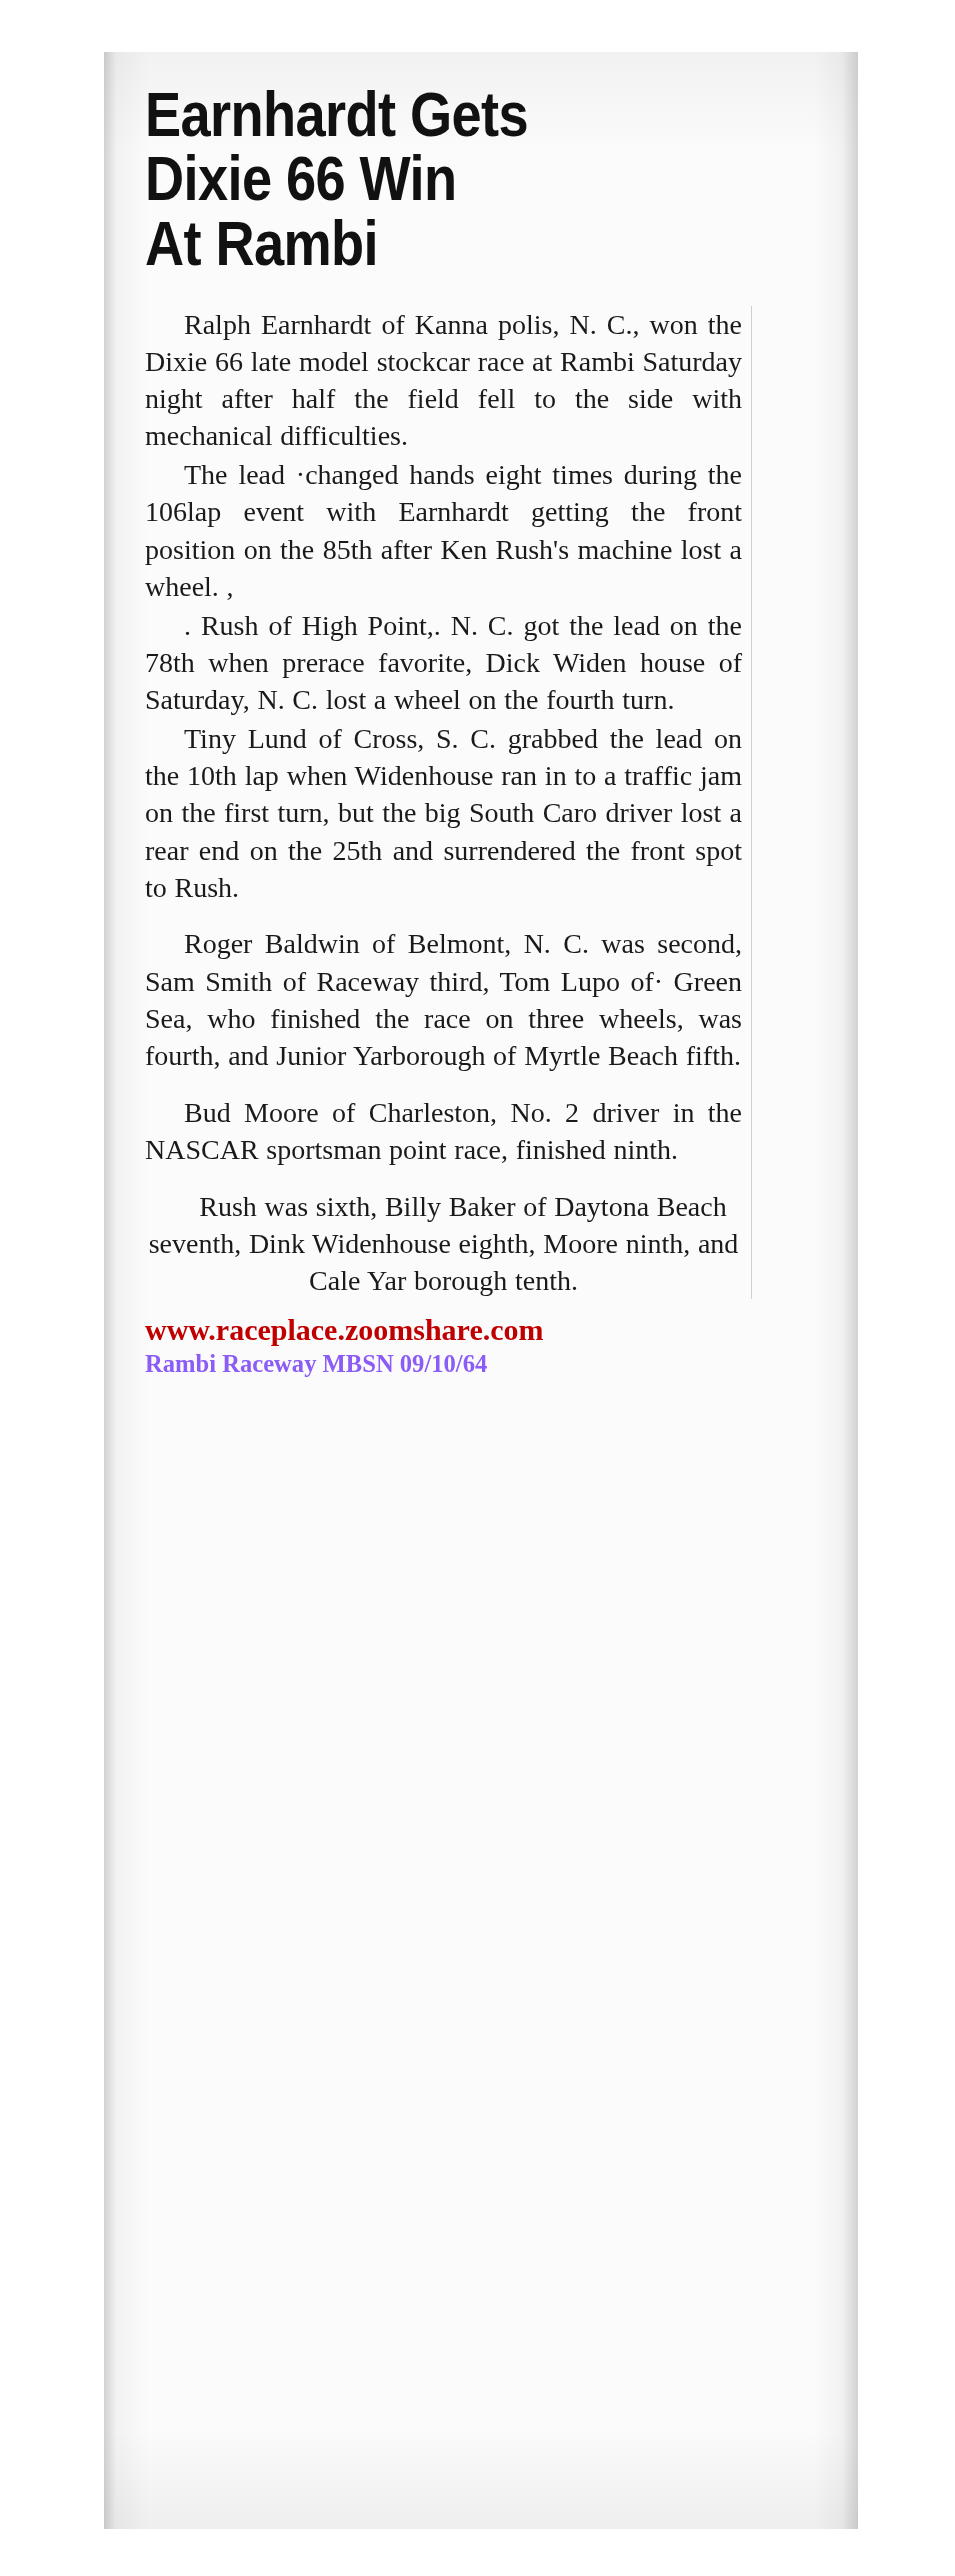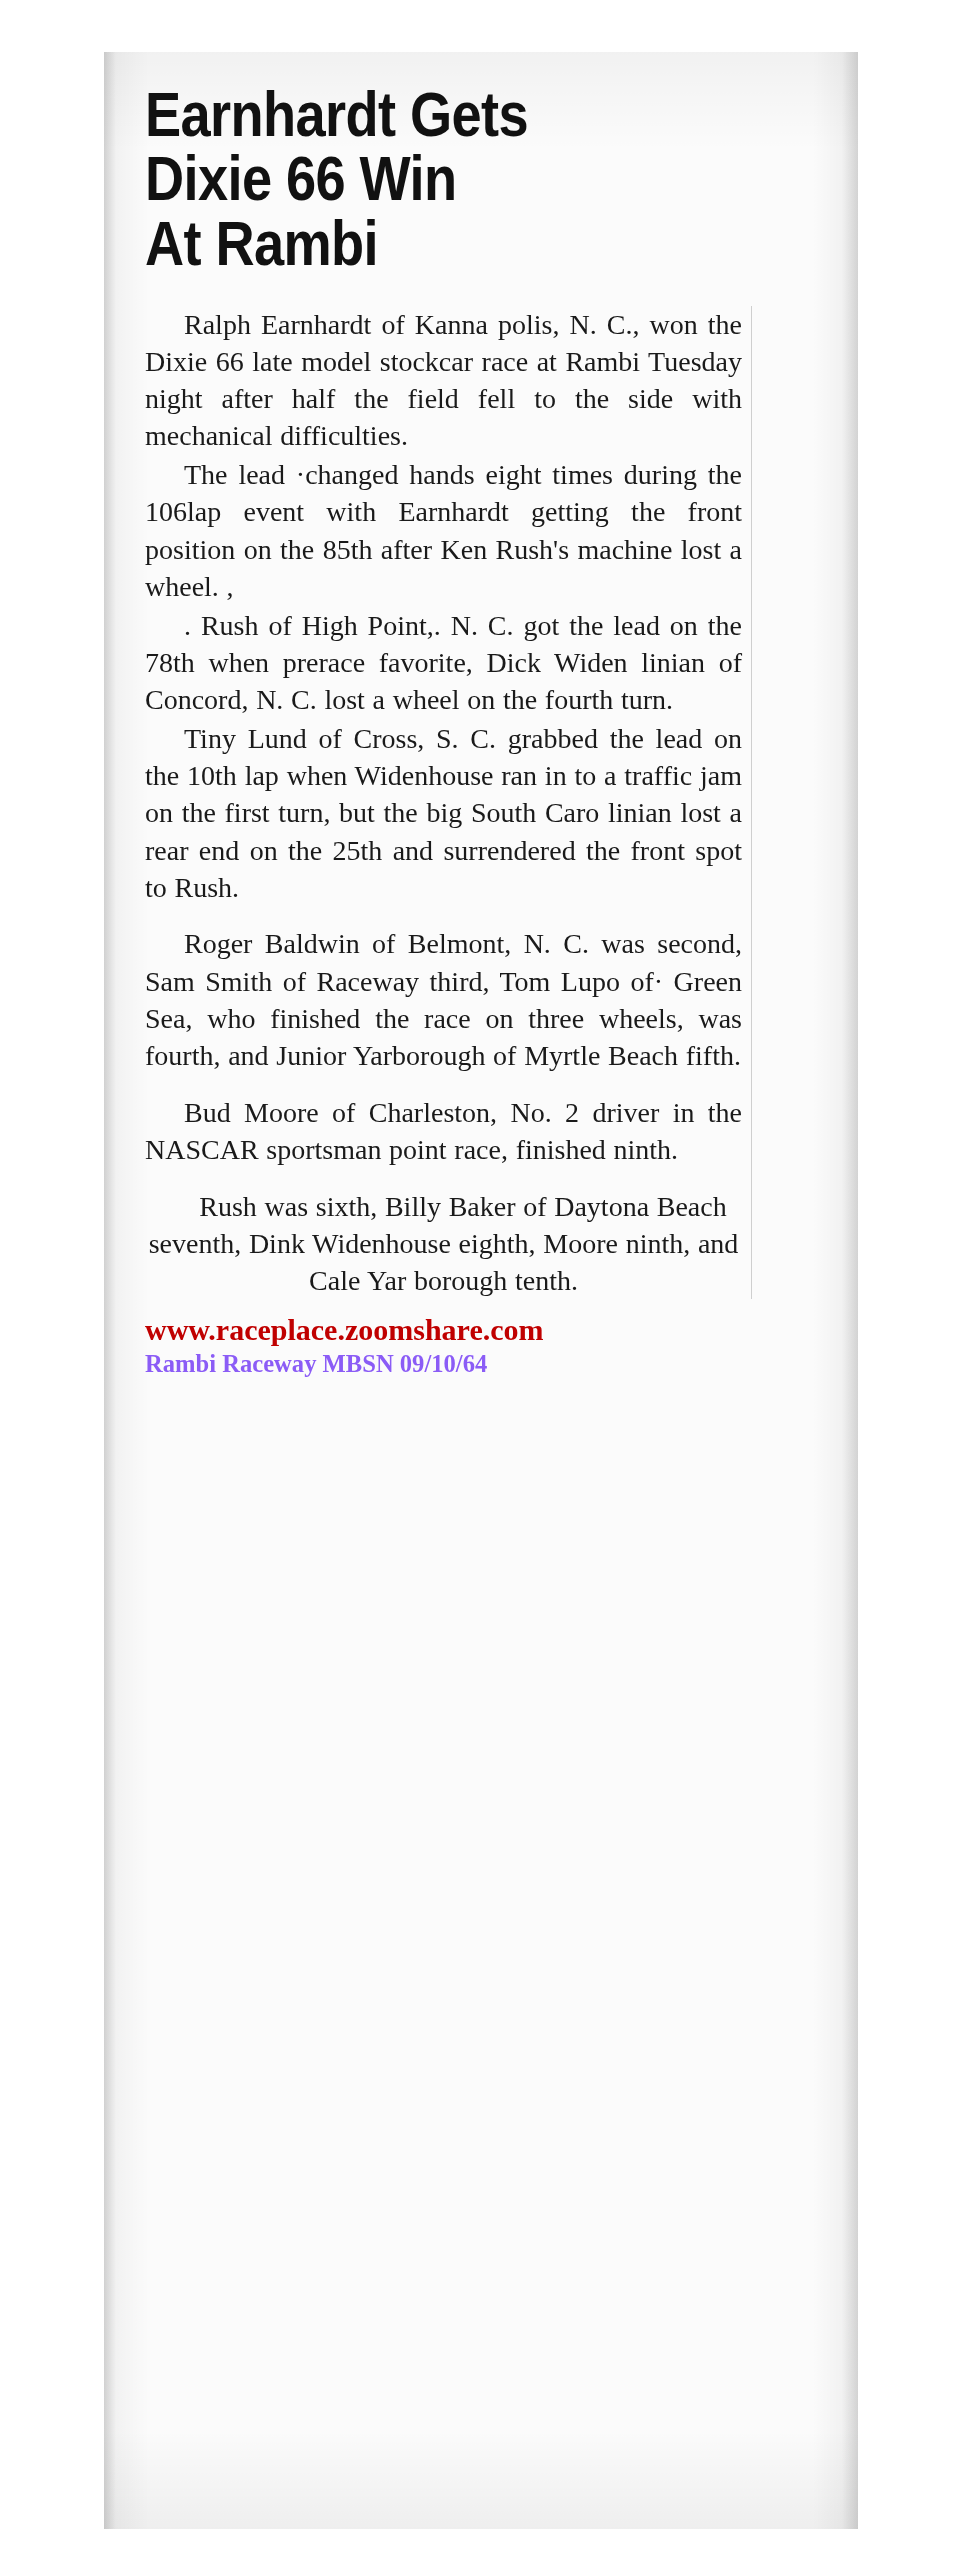--- a/index.html
+++ b/index.html
@@ -150,24 +150,24 @@
 
     <div class="inner">
 
       <h1 class="headline">
         <span class="hl-line">Earnhardt Gets</span>
         <span class="hl-line">Dixie 66 Win</span>
         <span class="hl-line">At Rambi</span>
       </h1>
 
       <div class="body-col">
-        <p class="nogap">Ralph Earnhardt of Kanna­ polis, N. C., won the Dixie 66 late model stockcar race at Rambi Tuesday night after half the field fell to the side with mechanical difficulties.</p>
+        <p class="nogap">Ralph Earnhardt of Kanna­ polis, N. C., won the Dixie 66 late model stockcar race at Rambi Saturday night after half the field fell to the side with mechanical difficulties.</p>
         <p class="nogap">The lead ·changed hands eight times during the 106­lap event with Earnhardt getting the front position on the 85th after Ken Rush's machine lost a wheel. ,</p>
-        <p class="nogap">. Rush of High Point,. N. C. got the lead on the 78th when pre­race favorite, Dick Widen­ linian of Concord, N. C. lost a wheel on the fourth turn.</p>
-        <p class="nogap">Tiny Lund of Cross, S. C. grabbed the lead on the 10th lap when Widenhouse ran in­ to a traffic jam on the first turn, but the big South Caro­ linian lost a rear end on the 25th and surrendered the front spot to Rush.</p>
+        <p class="nogap">. Rush of High Point,. N. C. got the lead on the 78th when pre­race favorite, Dick Widen­ house of Saturday, N. C. lost a wheel on the fourth turn.</p>
+        <p class="nogap">Tiny Lund of Cross, S. C. grabbed the lead on the 10th lap when Widenhouse ran in­ to a traffic jam on the first turn, but the big South Caro­ driver lost a rear end on the 25th and surrendered the front spot to Rush.</p>
         <p class="gap">Roger Baldwin of Belmont, N. C. was second, Sam Smith of Raceway third, Tom Lupo of· Green Sea, who finished the race on three wheels, was fourth, and Junior Yarborough of Myrtle Beach fifth.</p>
         <p class="gap">Bud Moore of Charleston, No. 2 driver in the NASCAR sportsman point race, finished ninth.</p>
         <p class="gap">Rush was sixth, Billy Baker of Daytona Beach seventh, Dink Widenhouse eighth, Moore ninth, and Cale Yar­ borough tenth.</p>
       </div>
 
       <div class="footer">
         <div class="url">www.raceplace.zoomshare.com</div>
         <div class="credit">Rambi Raceway MBSN 09/10/64</div>
       </div>
 

